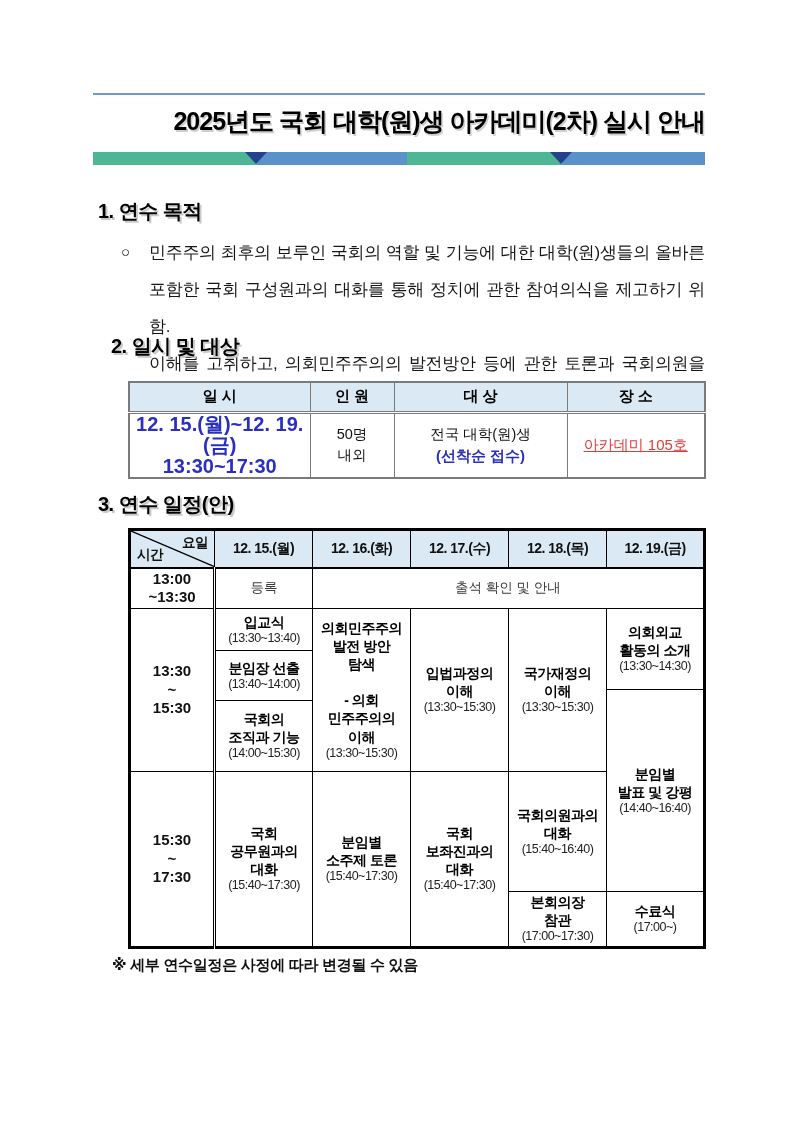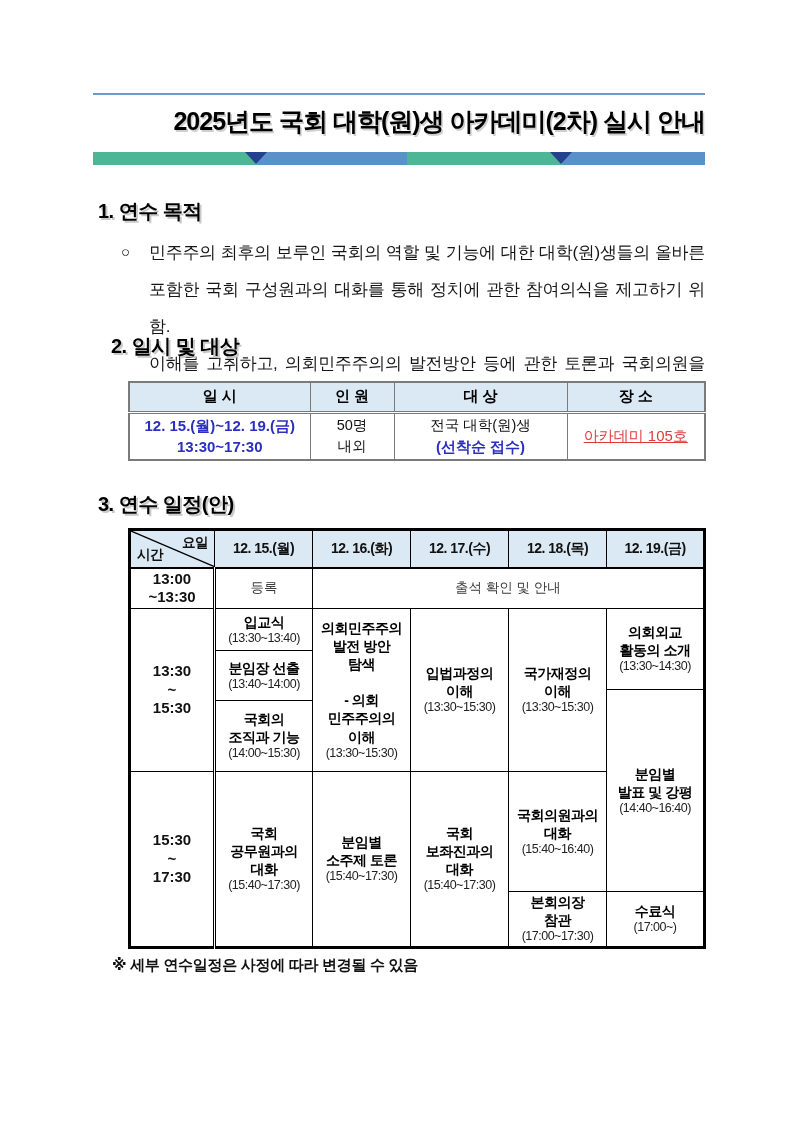--- a/index.html
+++ b/index.html
@@ -122,21 +122,21 @@
     <tr>
       <th>일 시</th>
       <th>인 원</th>
       <th>대 상</th>
       <th>장 소</th>
     </tr>
   </thead>
   <tbody>
     <tr>
       <td>
-          <div class="line blue" style="font-size:15px">12. 15.(월)~12. 19.(금)
+          <div class="line blue" style="font-size:20px">12. 15.(월)~12. 19.(금)
 13:30~17:30</div>
         </td>
       <td>
           <div class="line">50명
 내외</div>
         </td>
       <td>
         <div class="line">전국 대학(원)생</div>
         <div class="line blue" style="font-size:15px">(선착순 접수)</div>
       </td>

